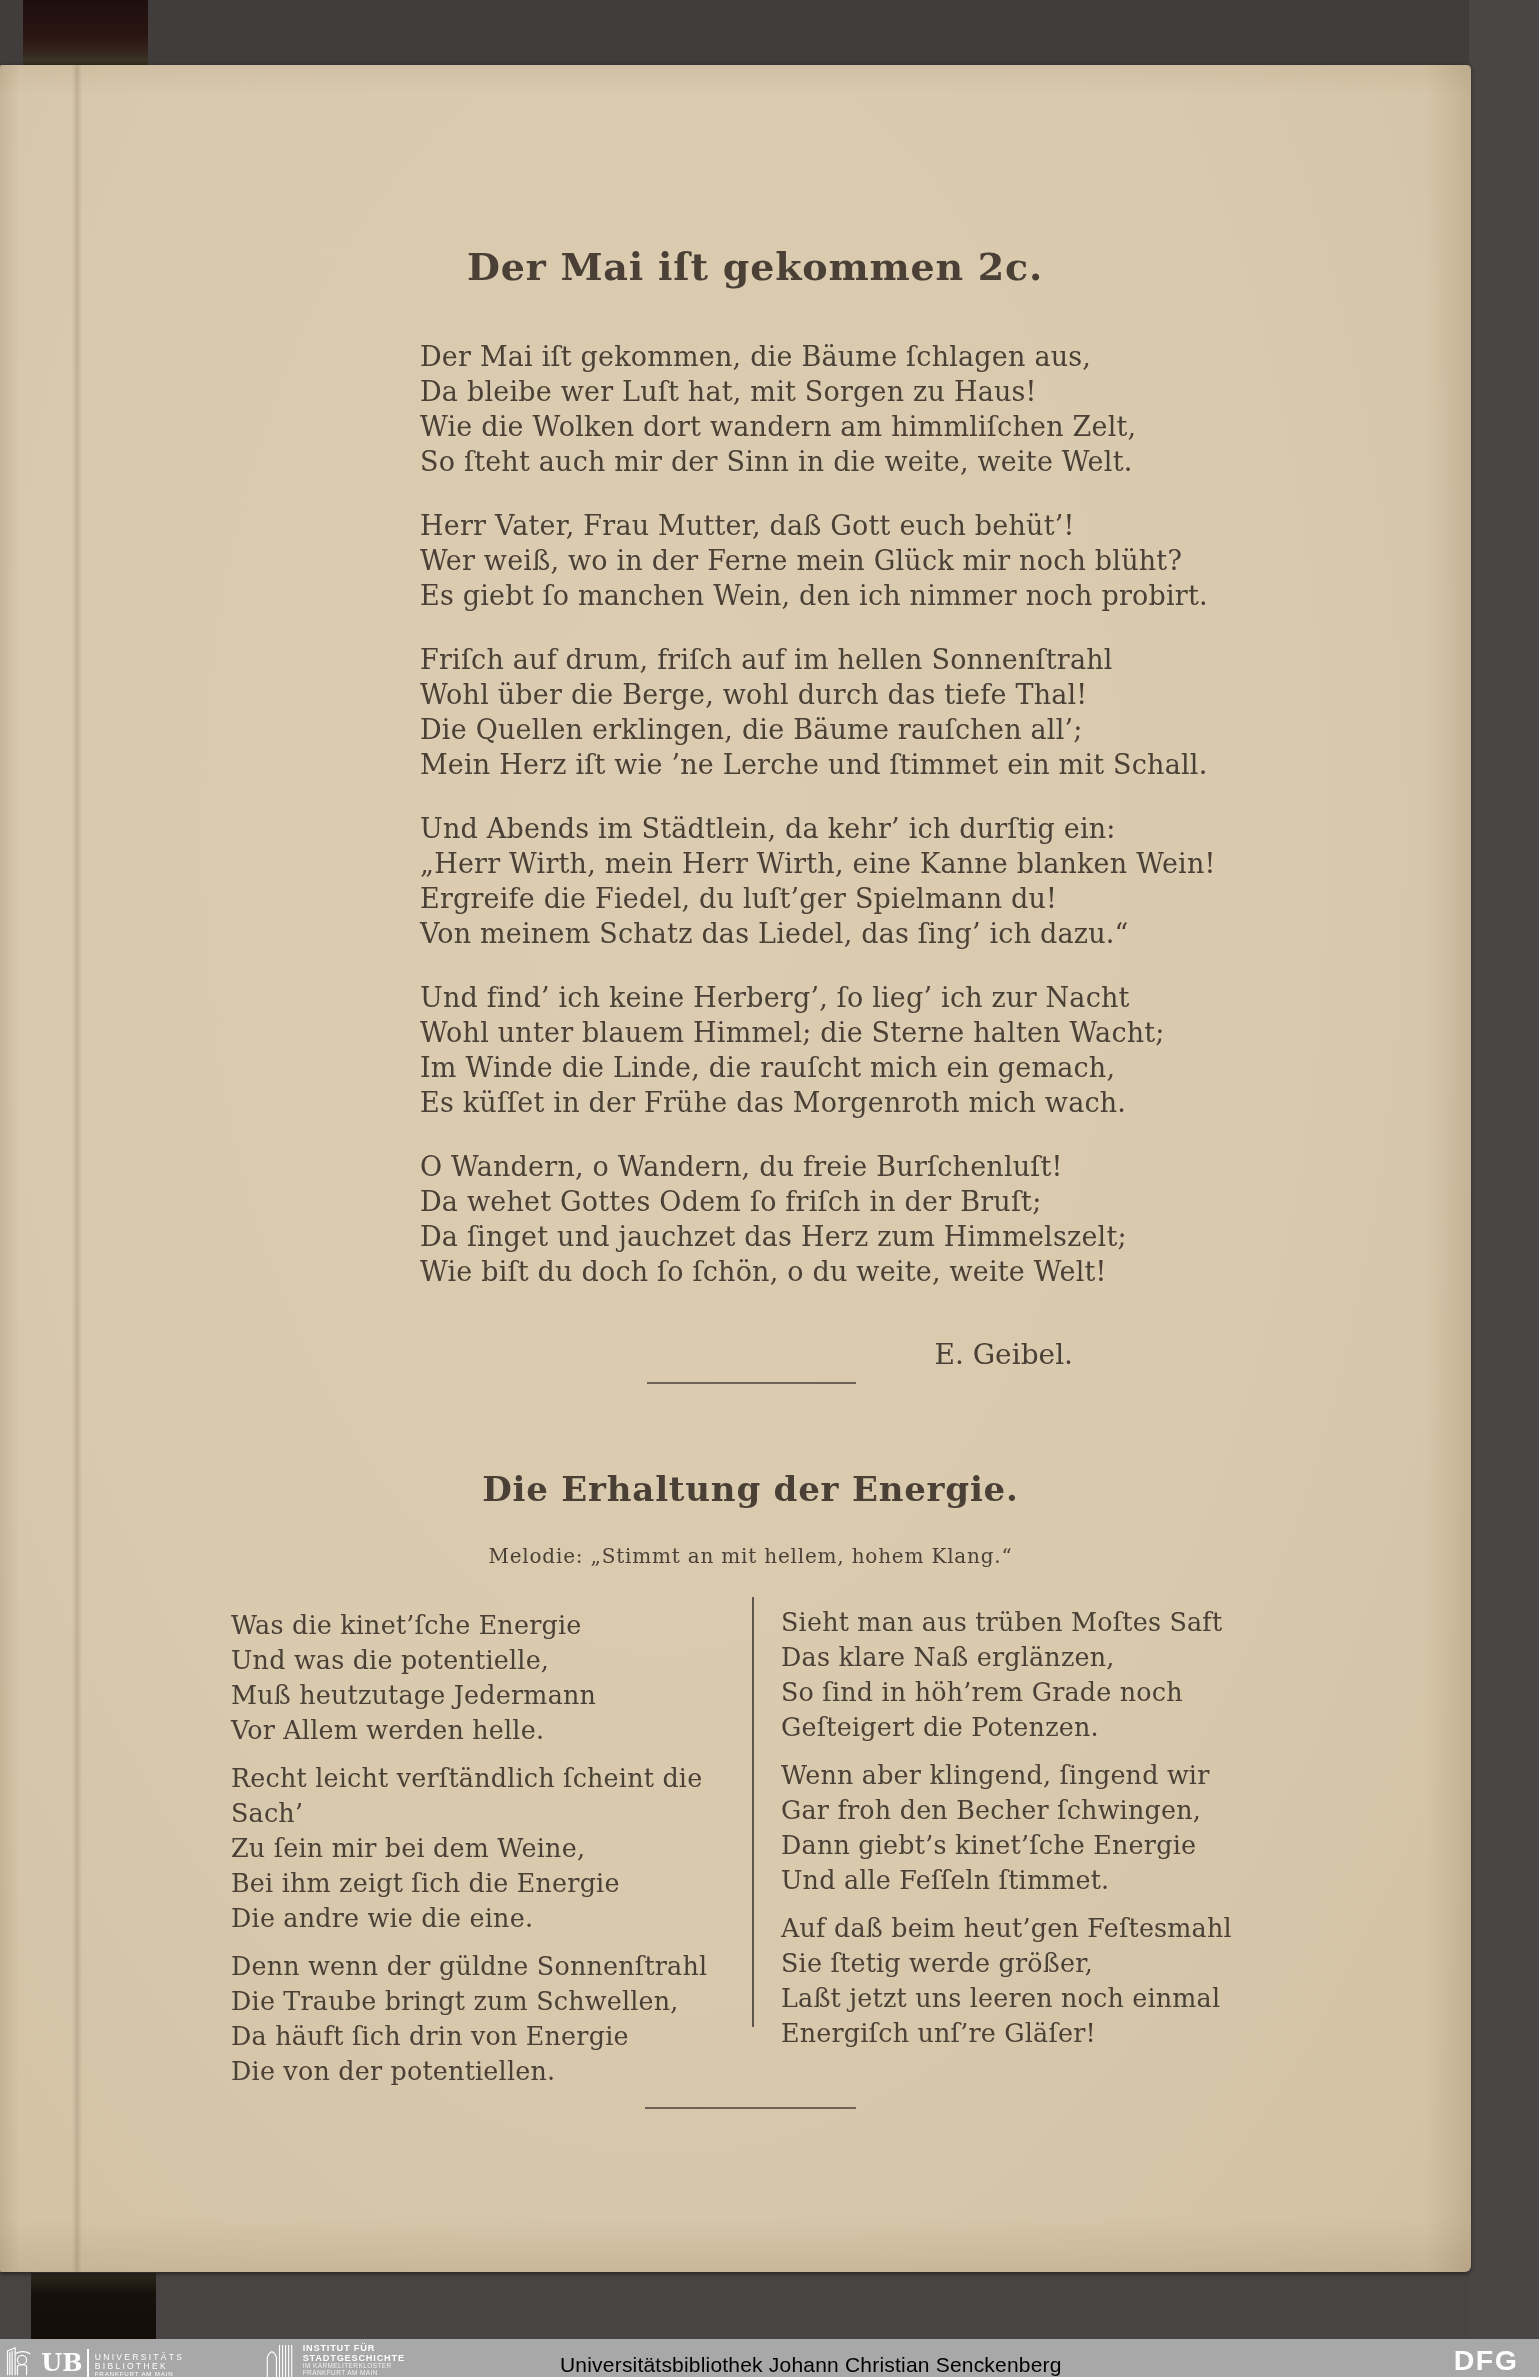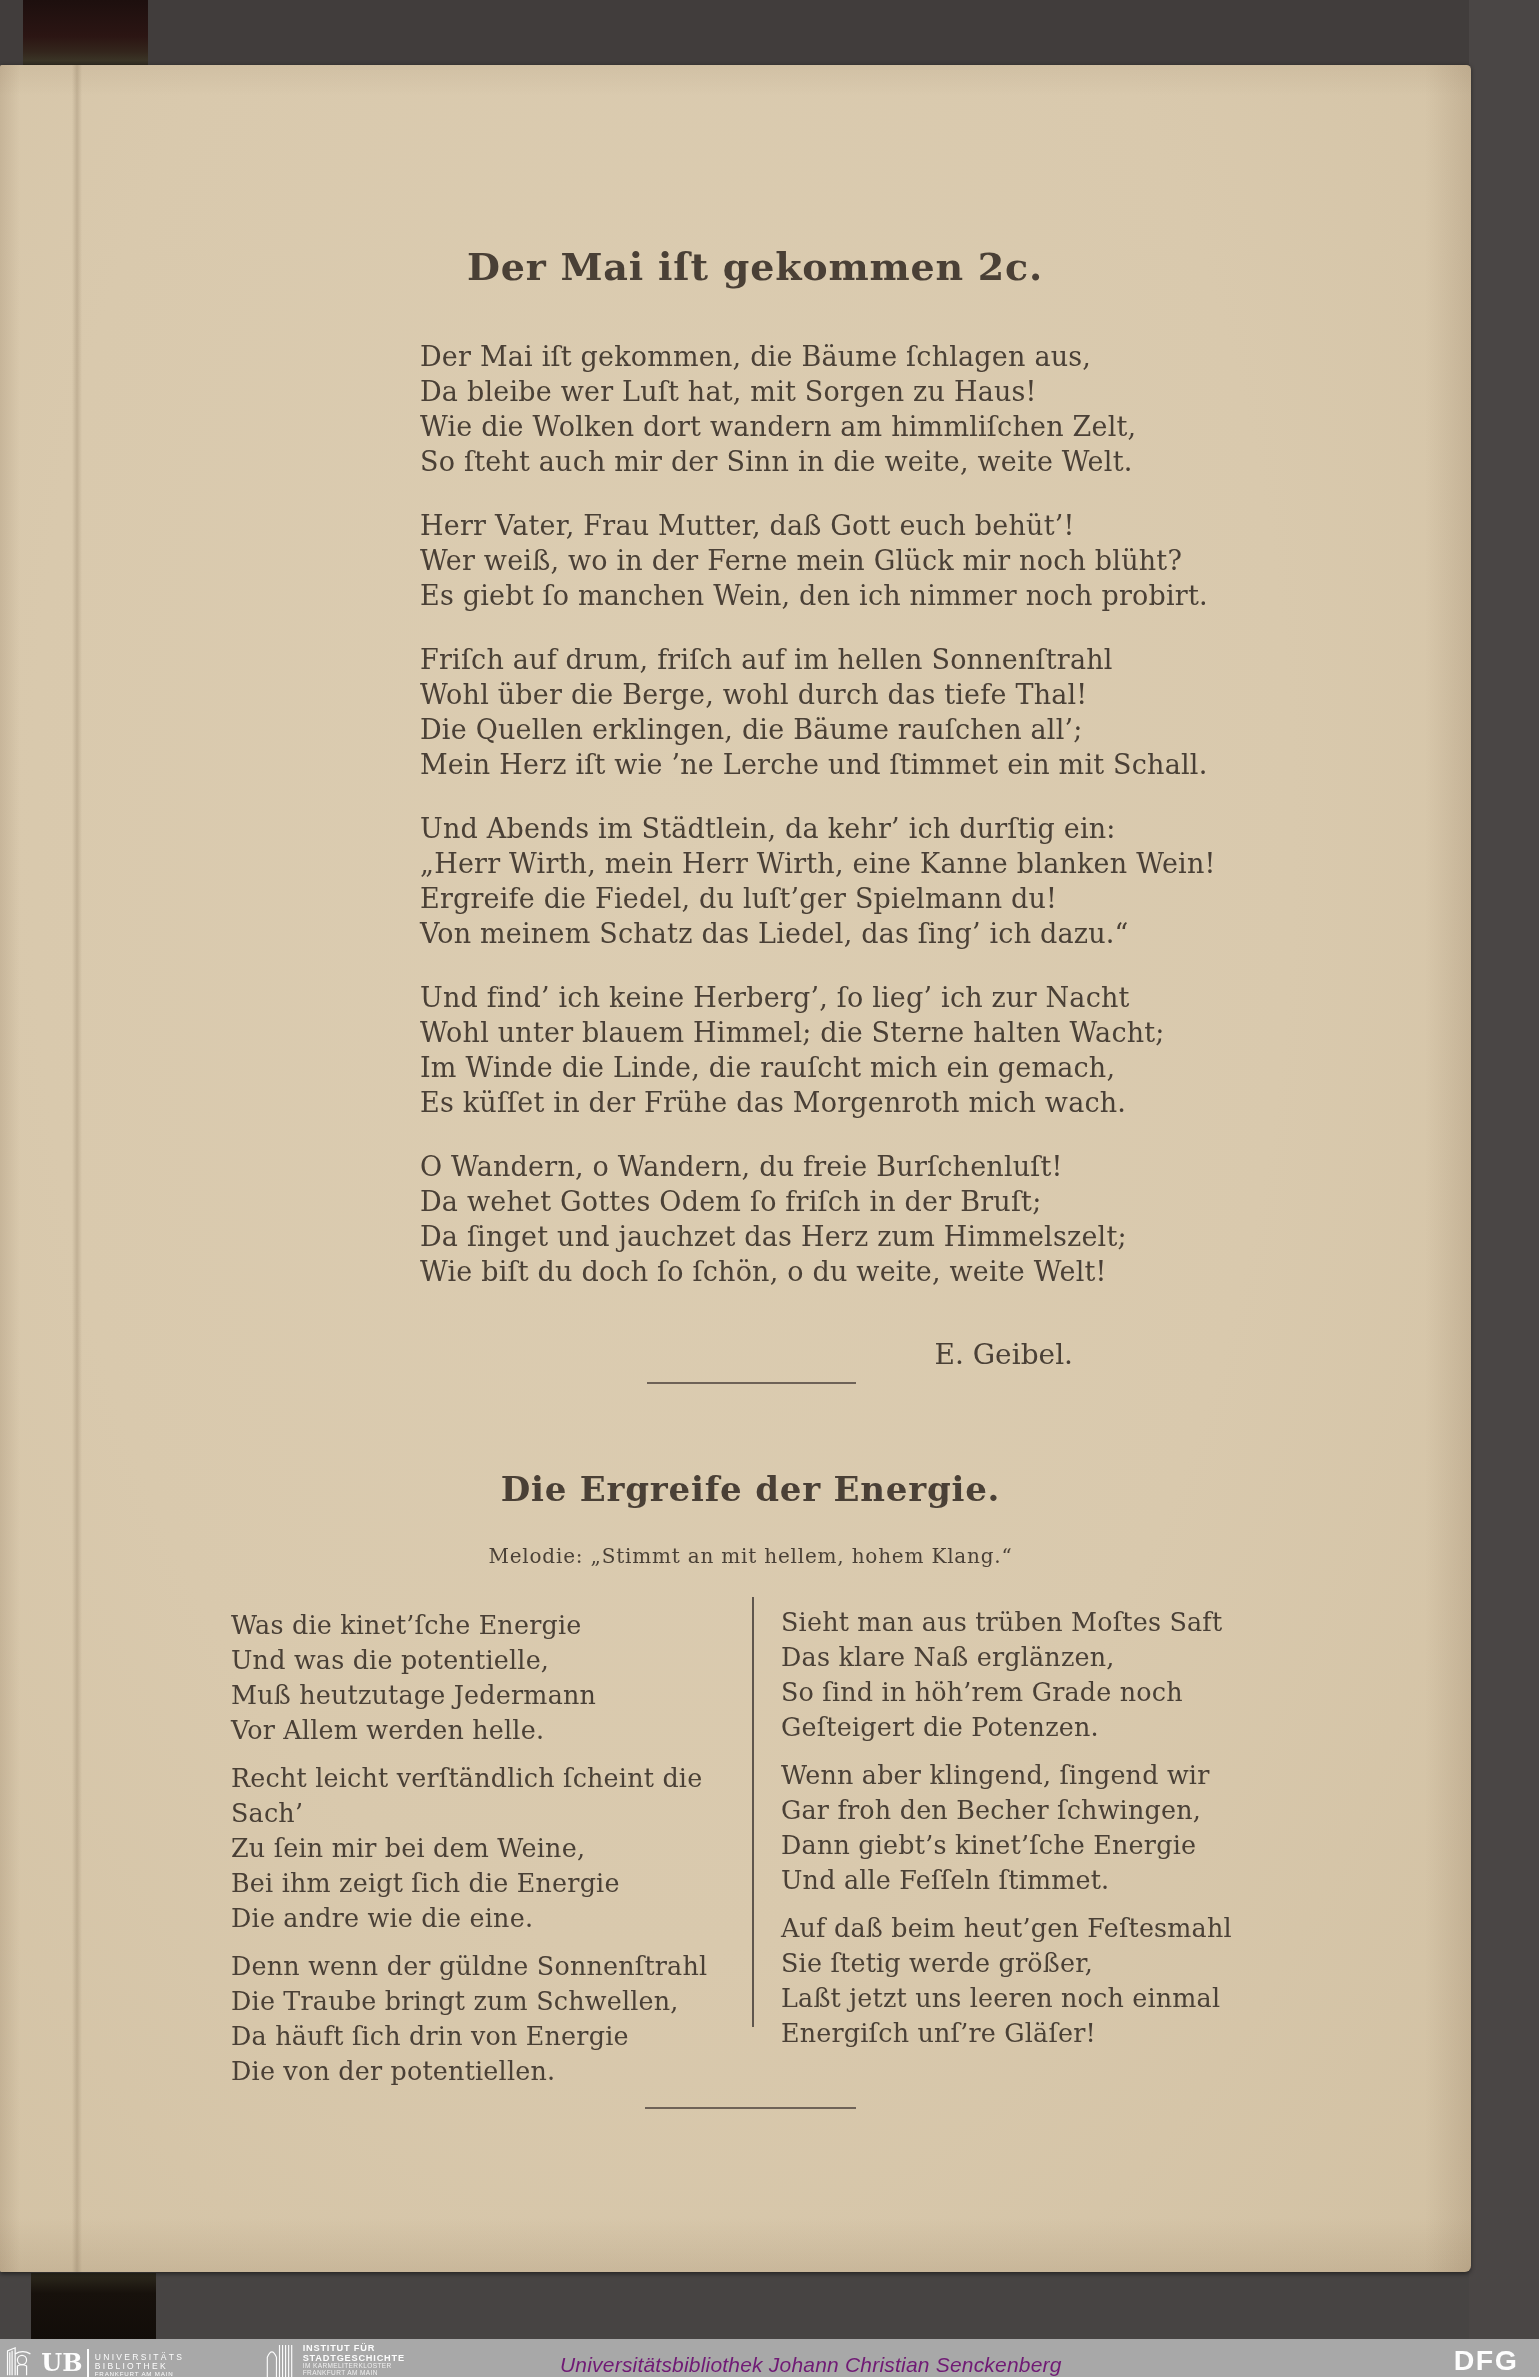--- a/index.html
+++ b/index.html
@@ -62,21 +62,21 @@
   #ub-block{left:6.2px;}
   #ub-abbr{font-family:"DejaVu Serif", serif;font-weight:bold;font-size:24px;margin:0 4.6px 0 3.1px;}
   .ub-sep{width:1.5px;height:28px;background:#fdfdfd;margin-right:6.2px;}
   .logo-text{display:flex;flex-direction:column;justify-content:center;line-height:1.05;}
   .lt-big{font-size:8.5px;letter-spacing:2.3px;font-weight:normal;}
   .lt-small{font-size:6.2px;letter-spacing:0.8px;}
   #institut-block{left:264px;}
   #institut-block .logo-text{margin-left:7.7px;}
   .inst-b{font-size:9.2px;font-weight:bold;letter-spacing:0.8px;}
   .inst-s{font-size:6.5px;letter-spacing:0.4px;color:#f0f0f0;}
-  #footer-center{left:560px;font-size:21px;color:#701a75;letter-spacing:0.2px;font-style:italic;}
+  #footer-center{left:560px;font-size:21px;color:#000000;letter-spacing:0.2px;}
   #dfg{right:21.6px;font-size:28.5px;font-weight:bold;letter-spacing:1.5px;}
   .licon{display:block;}
 </style>
 </head>
 <body>
 
 <div class="top-band"></div>
 <div class="spine-top"></div>
 <div class="right-gutter"></div>
 <div class="spine-bottom"></div>
@@ -120,21 +120,21 @@
         <div class="line">Da wehet Gottes Odem ſo friſch in der Bruſt;</div>
         <div class="line">Da ſinget und jauchzet das Herz zum Himmelszelt;</div>
         <div class="line">Wie biſt du doch ſo ſchön, o du weite, weite Welt!</div>
       </div>
     </div>
 
   <div class="t" id="author">E. Geibel.</div>
 
   <div class="rule" id="divider1"></div>
 
-  <div class="t song-title" id="title2">Die Ergreife der Energie.</div>
+  <div class="t song-title" id="title2">Die Erhaltung der Energie.</div>
 
   <div class="t" id="melody">Melodie: „Stimmt an mit hellem, hohem Klang.“</div>
 
   <div class="col" id="col-left">
       <div class="stanza">
         <div class="line">Was die kinet’ſche Energie</div>
         <div class="line">Und was die potentielle,</div>
         <div class="line">Muß heutzutage Jedermann</div>
         <div class="line">Vor Allem werden helle.</div>
       </div>

